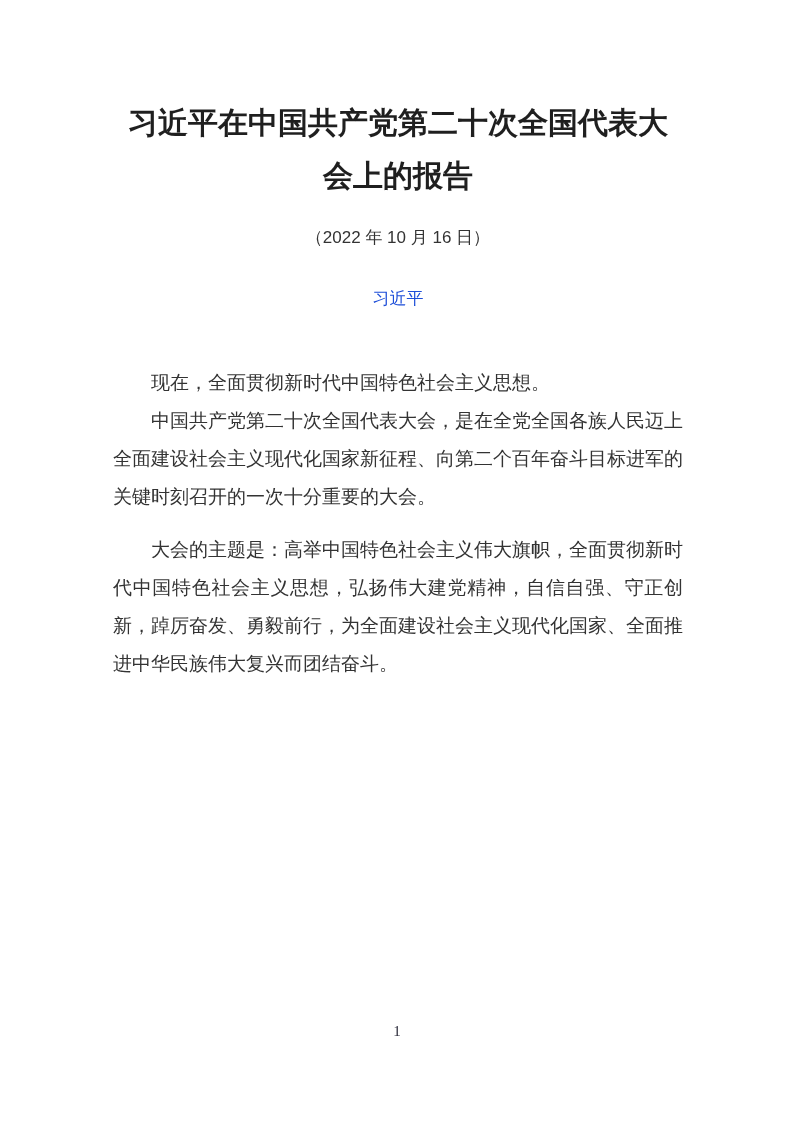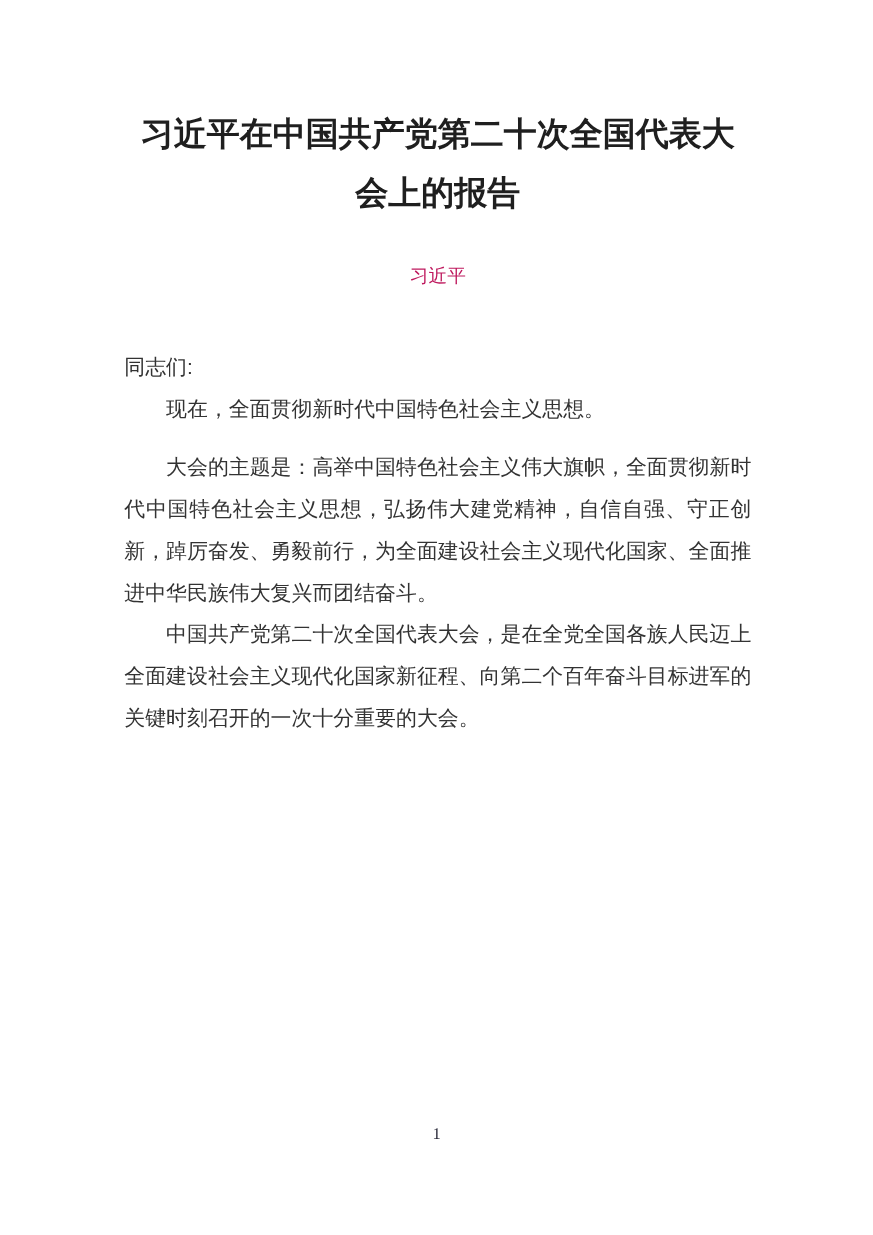--- a/index.html
+++ b/index.html
@@ -37,21 +37,21 @@
     font-size: 17px;
     line-height: 24px;
     color: #333333;
   }
 
   .doc-author {
     margin-top: 37px;
     text-align: center;
     font-size: 17px;
     line-height: 24px;
-    color: #be185d;
+    color: #1d4ed8;
     font-family: "Liberation Serif", serif;
   }
 
   .doc-body {
     margin-top: 53px;
     font-size: 19px;
     line-height: 38px;
     text-align: justify;
     text-justify: inter-character;
     color: #333333;
@@ -74,26 +74,26 @@
   }
 </style>
 </head>
 <body>
 
 <div class="page">
   <div class="content">
 
     <h1 class="doc-title">习近平在中国共产党第二十次全国代表大会上的报告</h1>
 
+    <div class="doc-date">（2022 年 10 月 16 日）</div>
 
     <div class="doc-author">习近平</div>
 
     <div class="doc-body">
-      <p>同志们:</p>
       <p class="indent">现在，全面贯彻新时代中国特色社会主义思想。</p>
+      <p class="indent">中国共产党第二十次全国代表大会，是在全党全国各族人民迈上全面建设社会主义现代化国家新征程、向第二个百年奋斗目标进军的关键时刻召开的一次十分重要的大会。</p>
       <p class="indent spaced">大会的主题是：高举中国特色社会主义伟大旗帜，全面贯彻新时代中国特色社会主义思想，弘扬伟大建党精神，自信自强、守正创新，踔厉奋发、勇毅前行，为全面建设社会主义现代化国家、全面推进中华民族伟大复兴而团结奋斗。</p>
-      <p class="indent">中国共产党第二十次全国代表大会，是在全党全国各族人民迈上全面建设社会主义现代化国家新征程、向第二个百年奋斗目标进军的关键时刻召开的一次十分重要的大会。</p>
     </div>
 
   </div>
 
   <div class="page-number">1</div>
 </div>
 
 </body></html>

